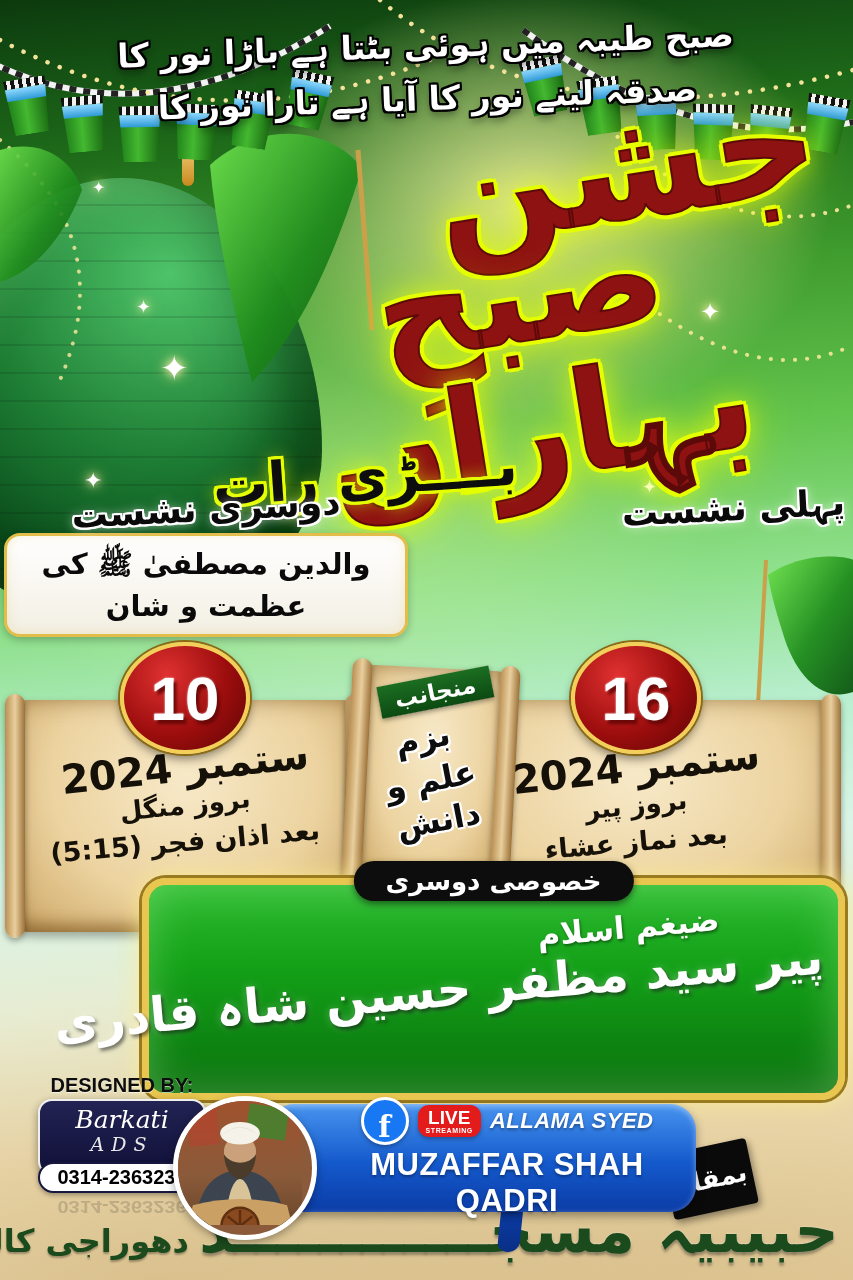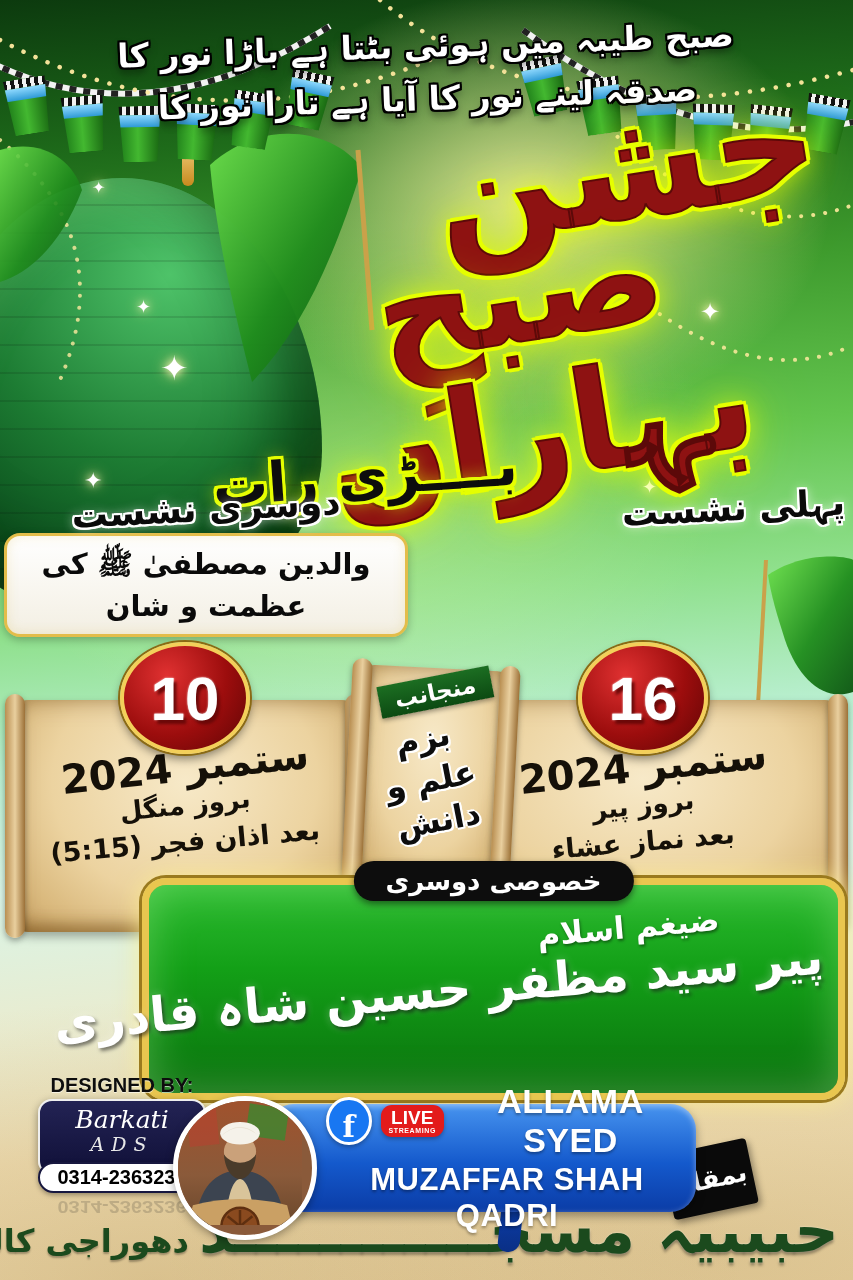--- a/index.html
+++ b/index.html
@@ -84,21 +84,21 @@
     justify-content:center;font-size:29px;font-weight:bold;color:#0a0a0a;padding:8px 12px;
     box-shadow:0 3px 8px rgba(0,0,0,.25), inset 0 0 12px rgba(220,190,90,.25);}
   
   .scroll{position:absolute;z-index:2;direction:rtl;text-align:center;
     background:radial-gradient(ellipse at 50% 35%,#f7e9c8,#ecd3a0 55%,#d9b87c 82%,#c19a5e 100%);
     border-radius:14px;
     box-shadow:inset 0 0 22px rgba(110,70,15,.5),inset 0 -8px 14px rgba(110,70,15,.35),3px 5px 10px rgba(0,0,0,.3);}
   .scroll::before,.scroll::after{content:"";position:absolute;top:-6px;bottom:-6px;width:20px;border-radius:10px;
     background:linear-gradient(90deg,#b98f52,#e9cf9e 50%,#9c7138);box-shadow:0 3px 6px rgba(0,0,0,.35);}
   .scroll::before{left:-9px}.scroll::after{right:-9px}
-  .scroll-day1{right:14px;top:700px;width:392px;height:178px;padding-top:46px;}
+  .scroll-day1{right:21px;top:700px;width:392px;height:178px;padding-top:46px;}
   .scroll-day2{left:14px;top:700px;width:342px;height:186px;padding-top:46px;}
   .day-badge{position:absolute;top:-58px;left:50%;transform:translateX(-50%);width:122px;height:104px;
     border-radius:50%;background:radial-gradient(circle at 35% 28%,#e03131,#9c0d0d 55%,#5e0505 100%);
     border:4px solid #f3cf5a;box-shadow:0 0 0 2px #8a6a14,0 5px 10px rgba(0,0,0,.45);
     display:flex;align-items:center;justify-content:center;color:#fff;font-size:62px;font-weight:bold;
     font-family:"Liberation Sans",sans-serif;text-shadow:3px 4px 3px #6a0808,0 0 2px #fff;z-index:3;}
   .scroll-month{font-size:40px;font-weight:bold;color:#151008;transform:rotate(-6deg);line-height:1.05;}
   .scroll-weekday{font-size:26px;font-weight:bold;color:#151008;transform:rotate(-6deg);margin-top:2px;}
   .scroll-time{font-size:27px;font-weight:bold;color:#151008;transform:rotate(-5deg);margin-top:6px;}
   .scroll-org{left:356px;top:668px;width:150px;height:206px;transform:rotate(3deg);padding-top:8px;}
@@ -136,21 +136,21 @@
   
   .speaker-photo{position:absolute;left:173px;top:1096px;width:134px;height:134px;border-radius:50%;
     border:5px solid #fff;overflow:hidden;z-index:5;box-shadow:0 3px 9px rgba(0,0,0,.35);background:#8a5a3a;}
   
   .live-banner{position:absolute;left:268px;top:1104px;width:362px;height:108px;z-index:4;border-radius:26px;
     background:linear-gradient(180deg,#4794ef,#1459cc 55%,#0b3ca6);
     box-shadow:0 4px 10px rgba(0,0,0,.35),inset 0 2px 6px rgba(255,255,255,.45);
     display:flex;align-items:center;padding-left:58px;padding-right:8px;}
   .banner-text{flex:1;color:#fff;font-family:"Liberation Sans",sans-serif;font-weight:bold;text-align:center;}
   .banner-row1{display:flex;align-items:center;justify-content:center;gap:9px;}
-  .banner-line1{font-size:34px;letter-spacing:.5px;text-shadow:0 2px 3px rgba(0,0,0,.35);}
+  .banner-line1{font-size:22px;letter-spacing:.5px;text-shadow:0 2px 3px rgba(0,0,0,.35);font-style:italic;}
   .banner-line2{font-size:31px;letter-spacing:.5px;margin-top:2px;text-shadow:0 2px 3px rgba(0,0,0,.35);}
   .fb-icon{width:42px;height:42px;border-radius:50%;background:#1877f2;border:3px solid #fff;color:#fff;
     font-family:"DejaVu Serif",serif;font-weight:bold;font-size:29px;display:flex;align-items:flex-end;
     justify-content:center;line-height:1.05;box-shadow:0 2px 4px rgba(0,0,0,.3);}
   .live-badge{background:#e31b1b;color:#fff;padding:3px 8px 2px;border-radius:11px;text-align:center;
     box-shadow:0 2px 4px rgba(0,0,0,.3);}
   .live-word{font-size:19px;font-weight:bold;line-height:1;}
   .streaming-word{font-size:7px;letter-spacing:.6px;line-height:1.2;}
   .banner-tail{position:absolute;left:499px;top:1210px;width:22px;height:42px;z-index:3;
     background:linear-gradient(180deg,#0b3ca6,#0a2f85);border-radius:0 0 10px 10px;transform:skewX(-6deg);}

